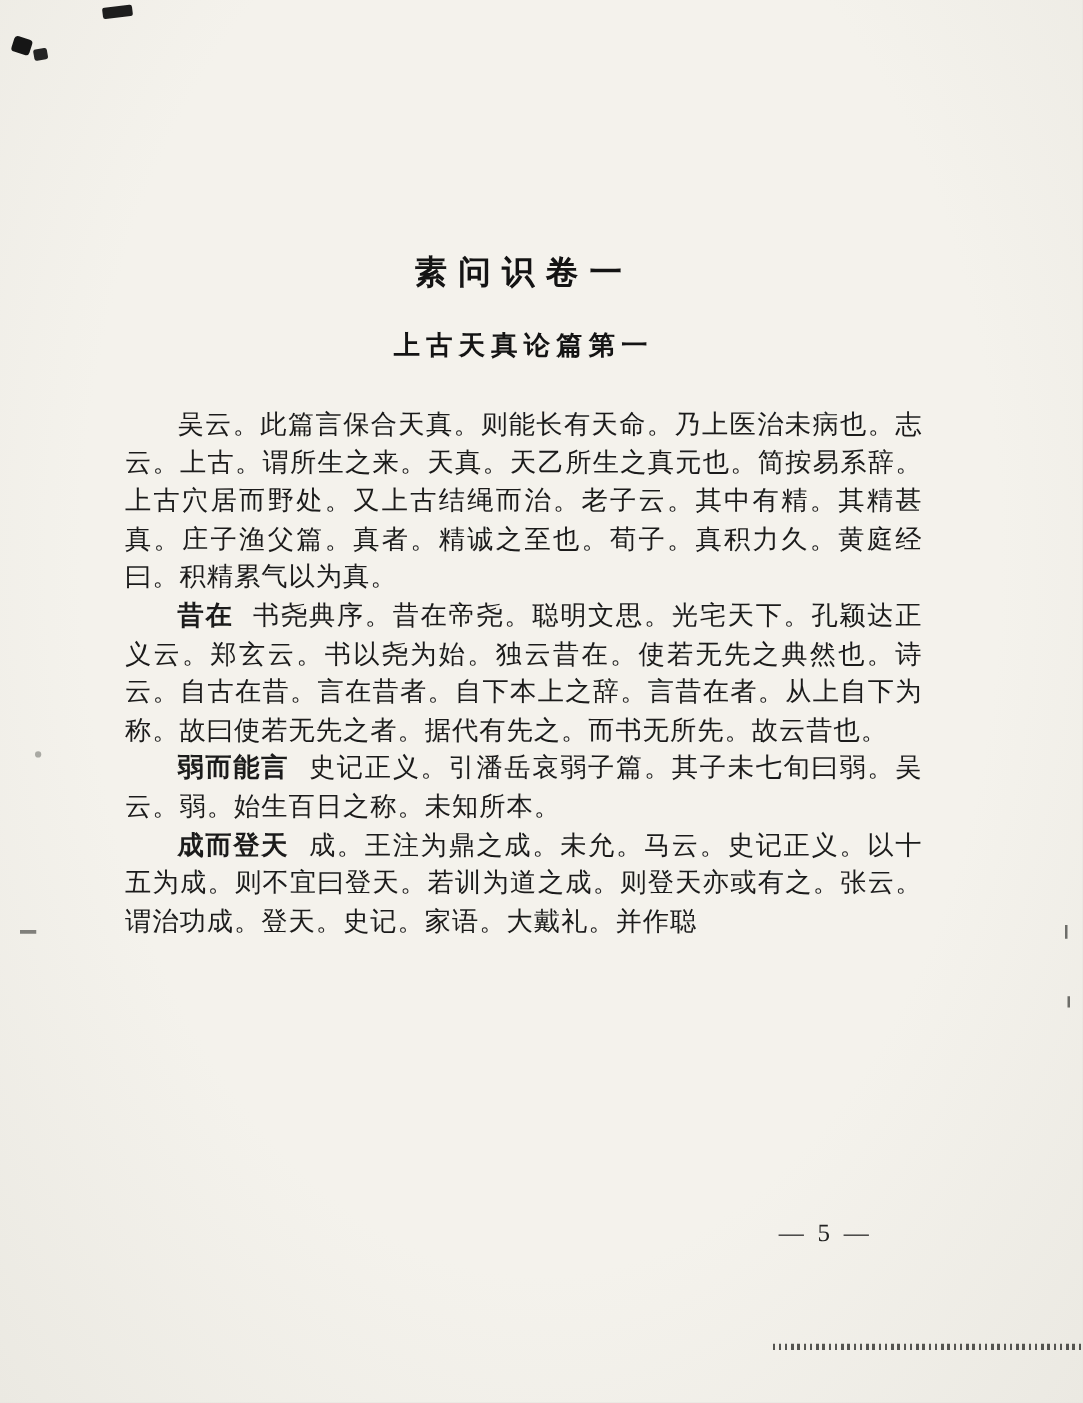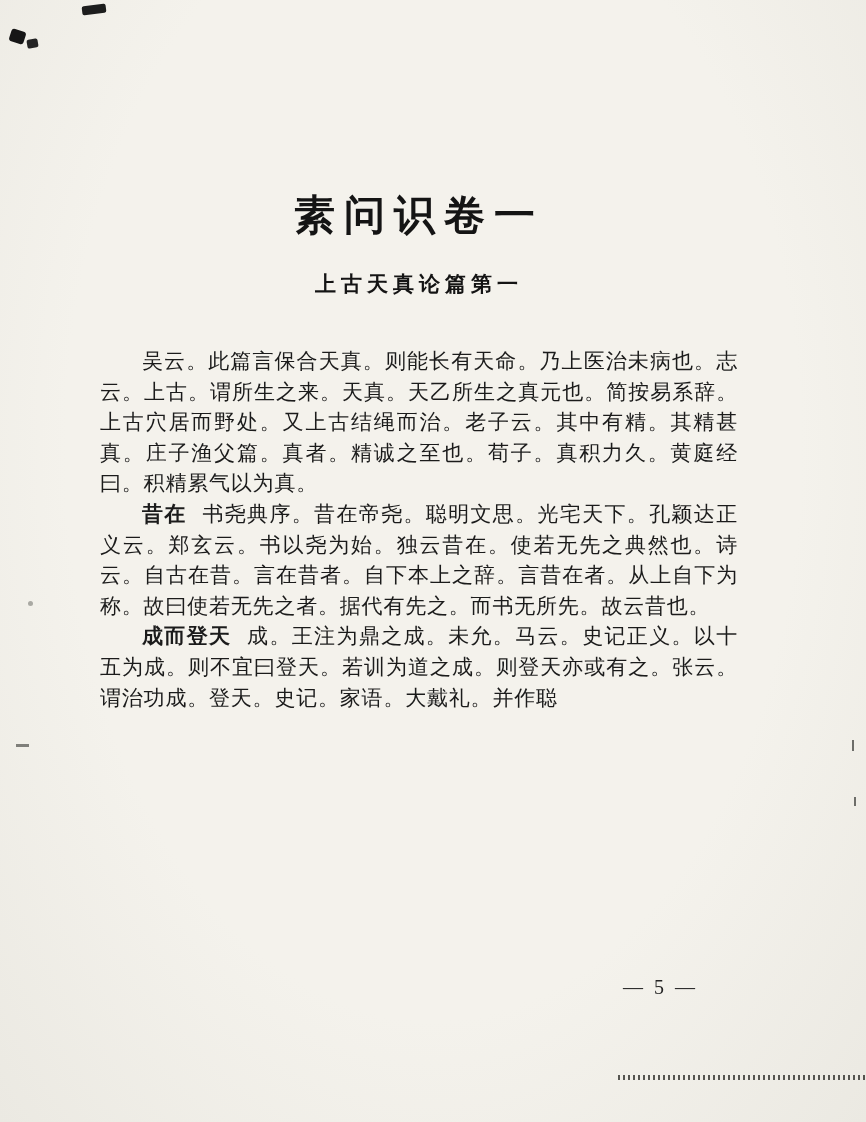--- a/index.html
+++ b/index.html
@@ -19,37 +19,37 @@
     font-family: "Liberation Serif", "DejaVu Serif", serif;
     color: #1b1b1b;
     box-sizing: border-box;
   }
   .content {
     position: relative;
     box-sizing: border-box;
     padding: 188px 128px 0 100px;
   }
   .title {
-    margin: 0;
+    margin: 12px;
     text-align: center;
-    font-size: 41px;
+    font-size: 26px;
     font-weight: 700;
     letter-spacing: 9px;
     color: #141414;
   }
   .subtitle {
     margin: 27px 0 0 0;
     text-align: center;
     font-size: 21px;
     font-weight: 700;
     letter-spacing: 5px;
     color: #141414;
   }
   .body-text {
-    margin-top: 48px;
+    margin-top: 34px;
     font-size: 21px;
     line-height: 30.6px;
     letter-spacing: 0.8px;
     text-align: justify;
     text-align-last: left;
   }
   .para {
     margin: 0;
     text-indent: 2em;
   }
@@ -95,19 +95,20 @@
   <div class="artifact a6"></div>
   <div class="artifact hatch"></div>
 
   <div class="content">
     <h1 class="title">素问识卷一</h1>
     <h2 class="subtitle">上古天真论篇第一</h2>
 
     <div class="body-text">
       <p class="para"><span>吴云。此篇言保合天真。则能长有天命。乃上医治未病也。志云。上古。谓所生之来。天真。天乙所生之真元也。简按易系辞。上古穴居而野处。又上古结绳而治。老子云。其中有精。其精甚真。庄子渔父篇。真者。精诚之至也。荀子。真积力久。黄庭经曰。积精累气以为真。</span></p>
       <p class="para"><span class="term">昔在</span><span>书尧典序。昔在帝尧。聪明文思。光宅天下。孔颖达正义云。郑玄云。书以尧为始。独云昔在。使若无先之典然也。诗云。自古在昔。言在昔者。自下本上之辞。言昔在者。从上自下为称。故曰使若无先之者。据代有先之。而书无所先。故云昔也。</span></p>
+      <p class="para"><span class="term">弱而能言</span><span>史记正义。引潘岳哀弱子篇。其子未七旬曰弱。吴云。弱。始生百日之称。未知所本。</span></p>
       <p class="para"><span class="term">成而登天</span><span>成。王注为鼎之成。未允。马云。史记正义。以十五为成。则不宜曰登天。若训为道之成。则登天亦或有之。张云。谓治功成。登天。史记。家语。大戴礼。并作聪</span></p>
     </div>
   </div>
 
   <div class="page-number">— 5 —</div>
 
 </div>
 
 </body></html>

